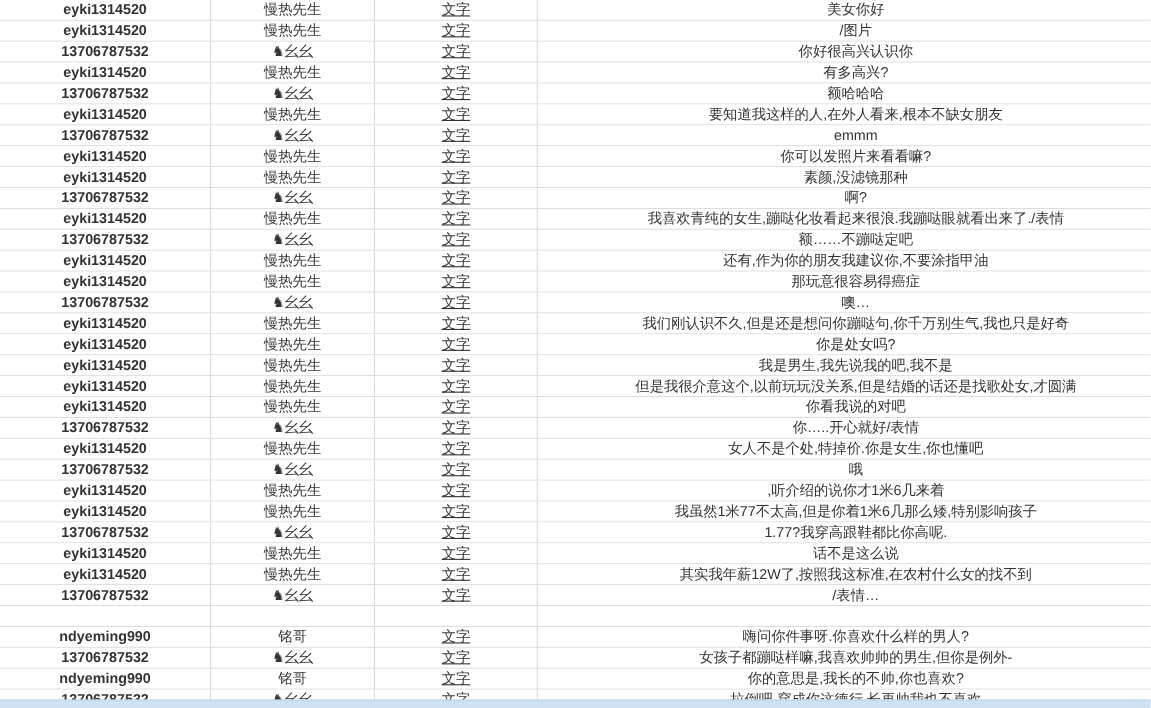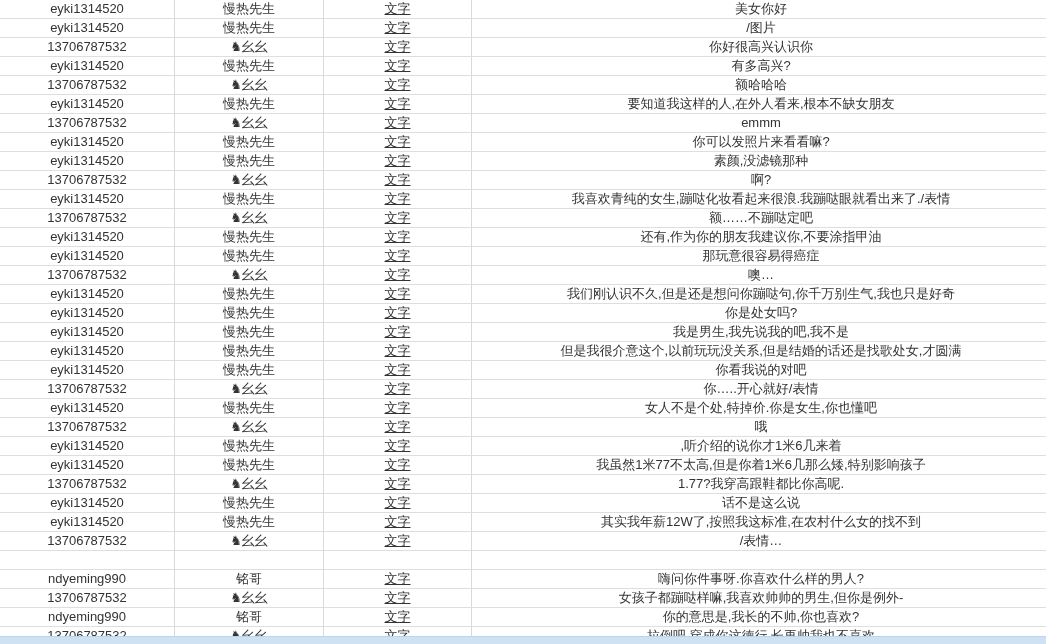--- a/index.html
+++ b/index.html
@@ -9,21 +9,21 @@
     font-size:13px;color:#333333;position:relative;
   }
   #sheet{position:absolute;top:0;left:0;width:1067px;}
   .row{display:flex;height:19px;box-sizing:border-box;}
   .cell{
     box-sizing:border-box;height:19px;line-height:18px;
     text-align:center;white-space:nowrap;overflow:hidden;
     border-right:1px solid #d9d9d9;border-bottom:1px solid #dedede;
     background:#ffffff;
   }
-  .col-id{width:175px;}
+  .col-id{width:192px;font-weight:bold;}
   .col-name{width:149px;}
   .col-type{width:148px;text-decoration:underline;}
   .col-msg{width:578px;border-right:none;}
   .bottom-bar{
     position:absolute;left:0;bottom:0;width:1046px;height:7px;
     background:#cfe2f4;border-top:1px solid #bcd4ec;
   }
 </style>
 </head>
 <body>

